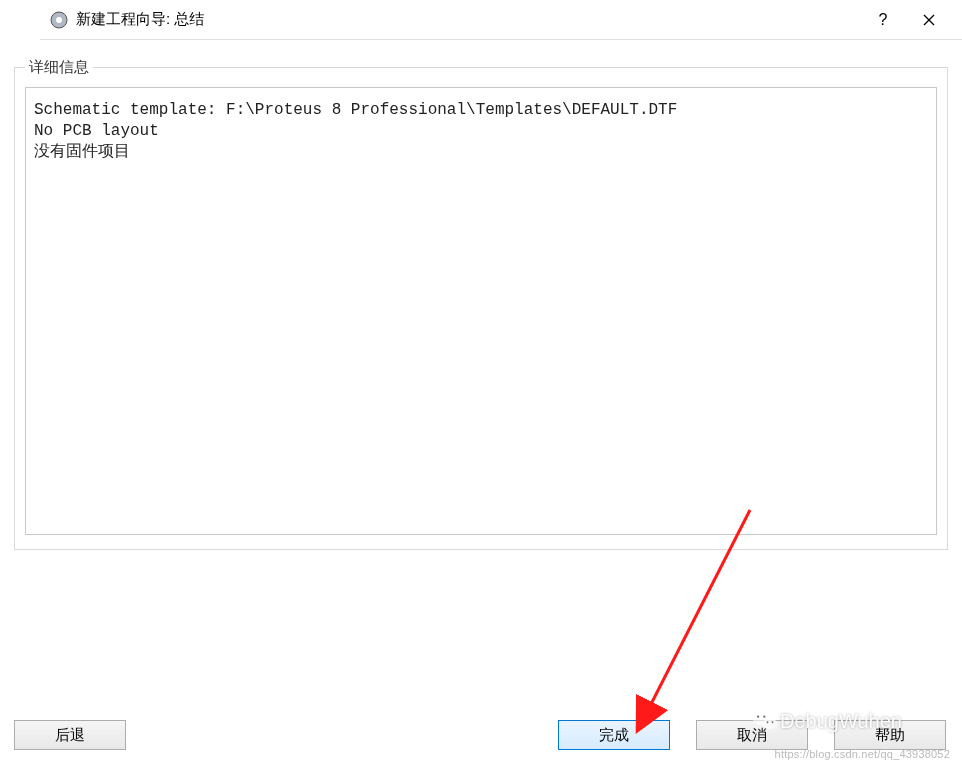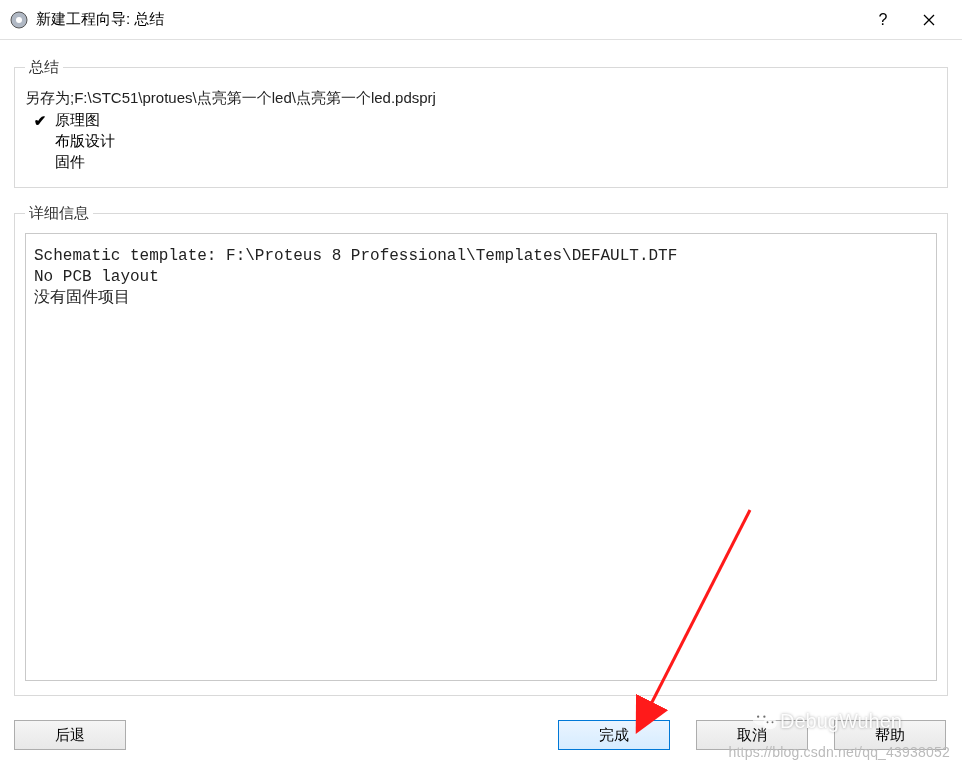--- a/index.html
+++ b/index.html
@@ -12,20 +12,21 @@
     overflow: hidden;
     position: relative;
   }
   .titlebar {
     height: 40px;
     display: flex;
     align-items: center;
     padding: 0 10px;
     border-bottom: 1px solid #e0e0e0;
     background: #fff;
+    margin-left: 40px;
   }
   .titlebar .app-icon {
     width: 18px; height: 18px;
     margin-right: 8px;
     display: inline-flex;
     align-items: center;
     justify-content: center;
   }
   .titlebar .title {
     flex: 1;
@@ -120,21 +121,21 @@
   .arrow {
     position: absolute;
     left: 620px;
     top: 500px;
     pointer-events: none;
   }
   .watermark {
     position: absolute;
     right: 12px;
     bottom: 6px;
-    font-size: 14px;
+    font-size: 11px;
     color: #bbb;
     pointer-events: none;
     letter-spacing: 0.2px;
   }
   .watermark2 {
     position: absolute;
     right: 60px;
     bottom: 30px;
     color: rgba(255,255,255,0.95);
     text-shadow: 0 0 3px rgba(0,0,0,0.35);
@@ -164,38 +165,20 @@
   <div class="ctrl">?</div>
   <div class="ctrl">
     <svg width="12" height="12" viewBox="0 0 12 12">
         <path d="M1 1 L11 11 M11 1 L1 11" stroke="#000" stroke-width="1.3"></path>
       </svg>
   </div>
 </div>
 
 <div class="content">
 
-  <fieldset class="summary-group">
-    <legend>总结</legend>
-    <div class="line">另存为;F:\STC51\protues\点亮第一个led\点亮第一个led.pdsprj</div>
-    <div class="summary-list">
-      <div class="item">
-        <span class="check">✔</span>
-        <span>原理图</span>
-      </div>
-      <div class="item">
-        <span class="check"></span>
-        <span>布版设计</span>
-      </div>
-      <div class="item">
-        <span class="check"></span>
-        <span>固件</span>
-      </div>
-    </div>
-  </fieldset>
 
   <fieldset class="details-group">
     <legend>详细信息</legend>
     <div class="details-box">Schematic template: F:\Proteus 8 Professional\Templates\DEFAULT.DTF
 No PCB layout
 没有固件项目</div>
   </fieldset>
 
 </div>
 

